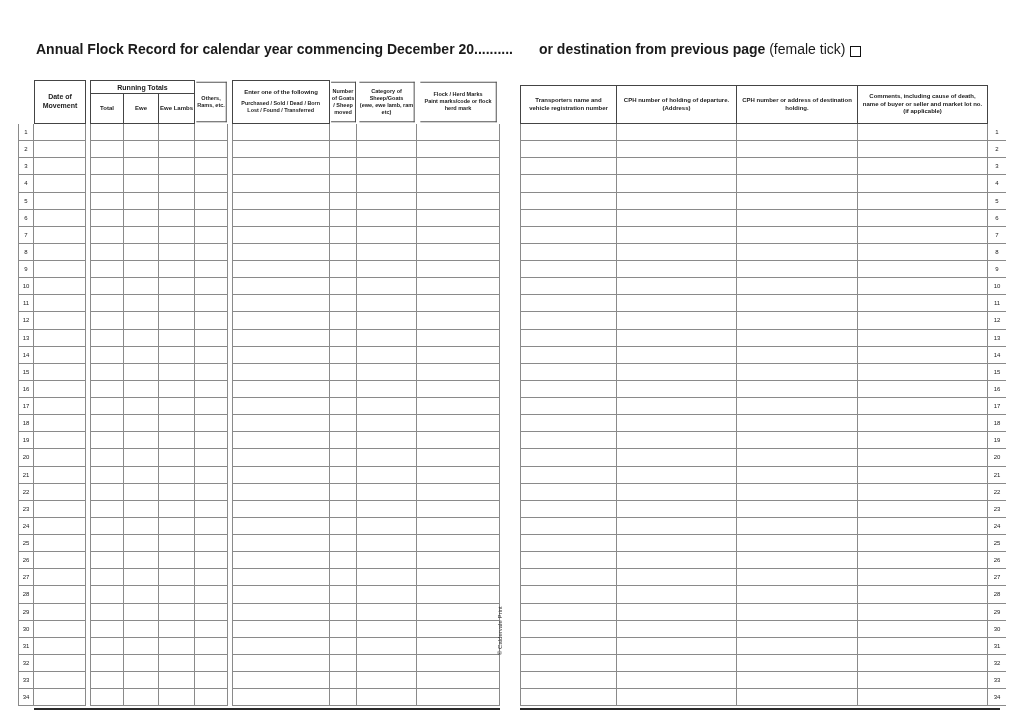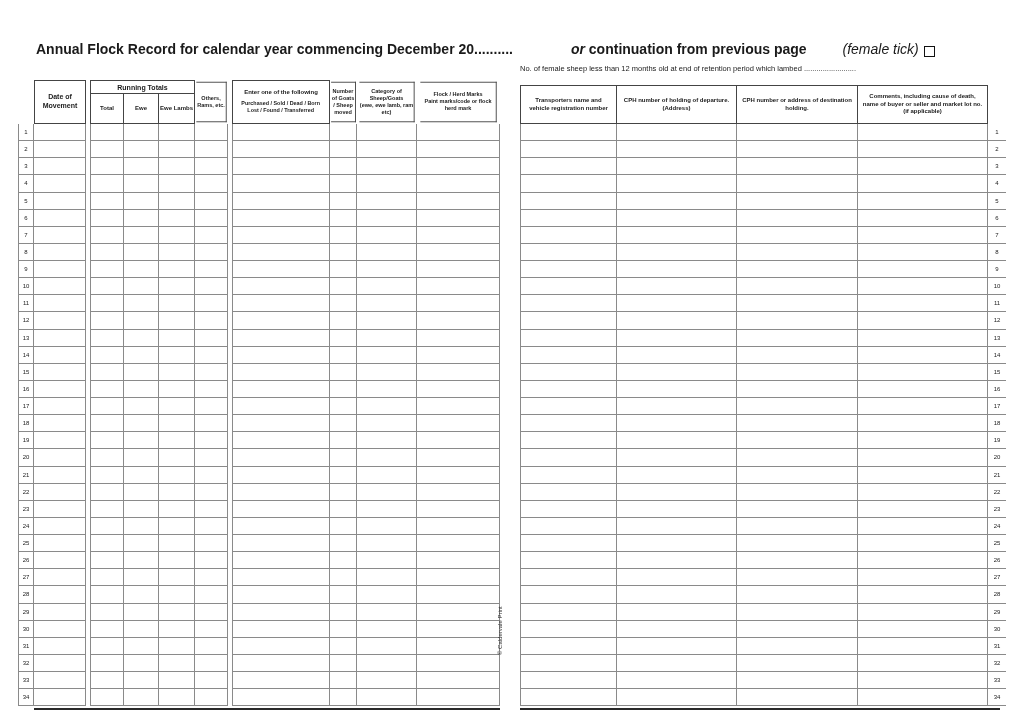--- a/index.html
+++ b/index.html
@@ -8,21 +8,21 @@
     font-family:"Liberation Sans",sans-serif;color:#1a1a1a;overflow:hidden;
   }
   
   .doc-title{
     position:absolute;top:16px;right:36px;text-align:right;
     font-family:"Liberation Serif",serif;font-weight:bold;font-size:13px;
     line-height:1.45;letter-spacing:0.4px;white-space:pre-line;
   }
   .line1{position:absolute;left:36px;top:41px;font-size:14px;display:flex;align-items:flex-end;white-space:nowrap;}
   .line1 .bold{font-weight:bold;}
-  .line1 .it{font-style:italic;margin-left:32px;}
+  .line1 .it{}
   .line1 .sp{display:inline-block;width:26px;}
   .tickbox{display:inline-block;width:9px;height:9px;border:1.2px solid #111;margin-left:5px;vertical-align:middle;background:#fff;}
   .line2{position:absolute;left:36px;top:64px;font-size:7.5px;white-space:nowrap;}
   .line2r{position:absolute;left:520px;top:64px;font-size:7.5px;white-space:nowrap;}
   
   .tbl{position:absolute;display:flex;flex-direction:column;}
   .hdr{display:flex;flex-direction:row;align-items:stretch;}
   .hcell{
     box-sizing:border-box;display:flex;align-items:center;justify-content:center;
     text-align:center;font-weight:bold;color:#222;
@@ -70,26 +70,25 @@
 </head>
 <body>
 
 <div class="page">
 
 
   <div class="line1">
     <span class="bold">Annual Flock Record for calendar year commencing December 20..........</span>
     <span class="sp"></span>
     <span class="bold it">or</span>&nbsp;
-    <span class="bold">continuation from previous page</span>&nbsp;
+    <span class="bold">destination from previous page</span>&nbsp;
     <span class="it">(female tick)</span>
     <span class="tickbox"></span>
   </div>
 
-  <div class="line2r">No. of female sheep less than 12 months old at end of retention period which lambed  .........................</div>
 
   <div class="tbl ltbl">
     <div class="hdr">
       <div class="hcell noborder w-gut"></div>
       <div class="hcell first w-date h7">Date of
 Movement</div>
       <div class="hcell noborder w-gap"></div>
       <div class="rtgroup">
         <div class="rt-title">Running Totals</div>
         <div class="rt-sub">

